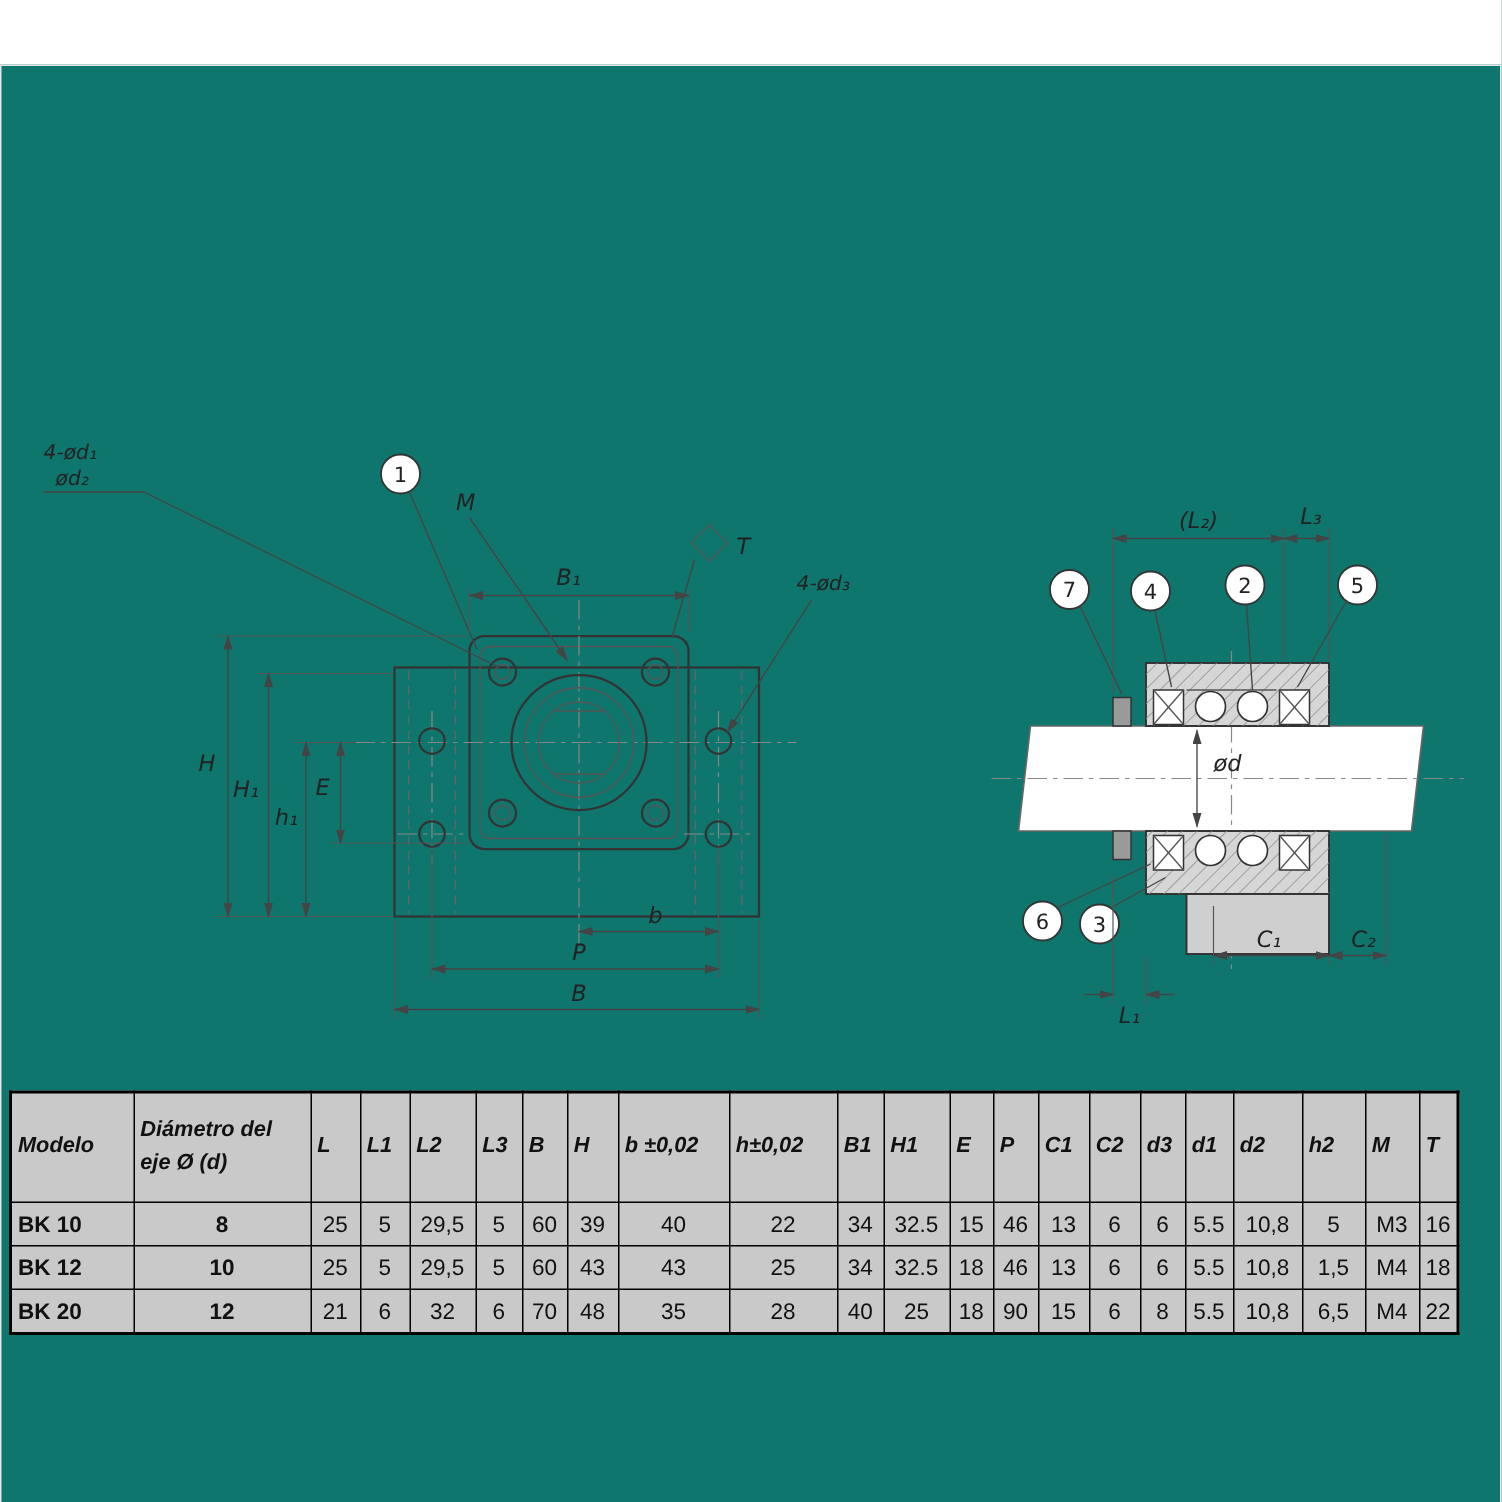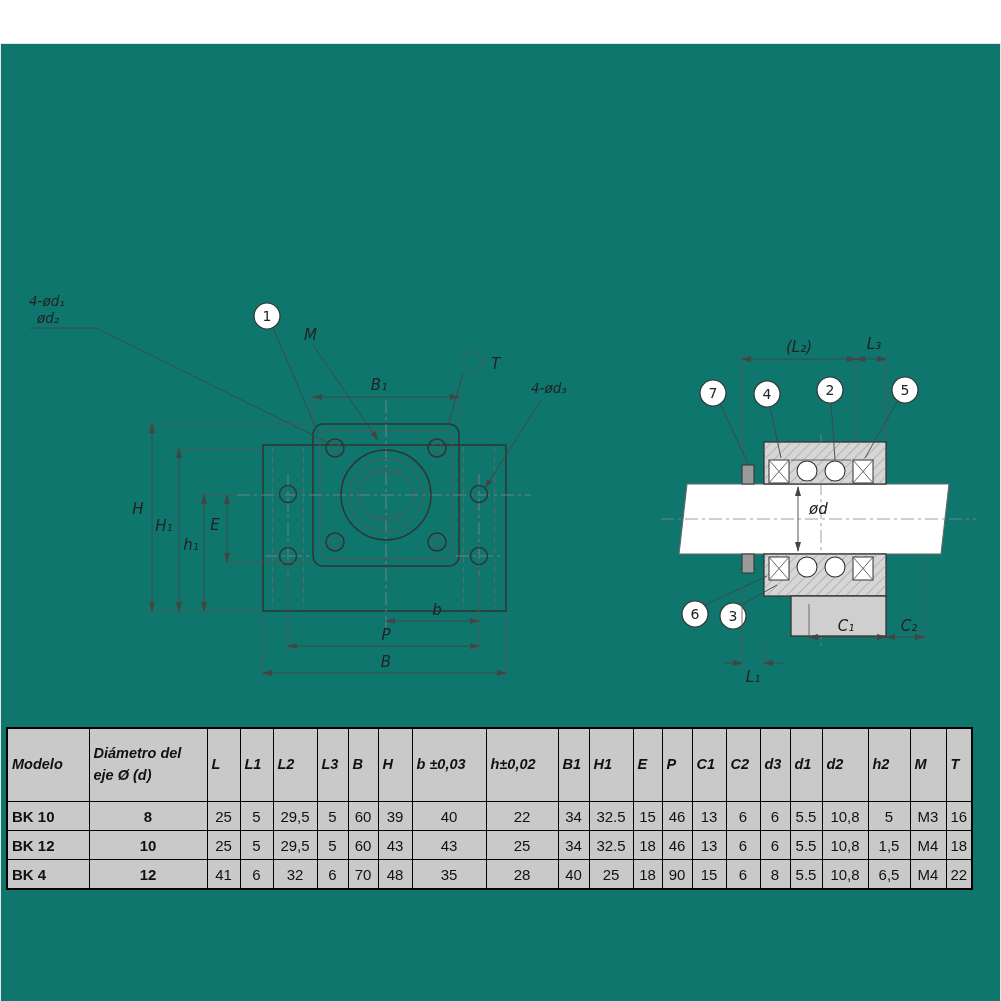--- a/index.html
+++ b/index.html
@@ -239,21 +239,21 @@
   <thead>
     <tr>
       <th>Modelo</th>
       <th>Diámetro del eje Ø (d)</th>
       <th>L</th>
       <th>L1</th>
       <th>L2</th>
       <th>L3</th>
       <th>B</th>
       <th>H</th>
-      <th>b ±0,03</th>
+      <th>b ±0,02</th>
       <th>h±0,02</th>
       <th>B1</th>
       <th>H1</th>
       <th>E</th>
       <th>P</th>
       <th>C1</th>
       <th>C2</th>
       <th>d3</th>
       <th>d1</th>
       <th>d2</th>
@@ -305,23 +305,23 @@
       <td>13</td>
       <td>6</td>
       <td>6</td>
       <td>5.5</td>
       <td>10,8</td>
       <td>1,5</td>
       <td>M4</td>
       <td>18</td>
     </tr>
     <tr>
-      <td class="model">BK 4</td>
+      <td class="model">BK 20</td>
       <td class="dia">12</td>
-      <td>41</td>
+      <td>21</td>
       <td>6</td>
       <td>32</td>
       <td>6</td>
       <td>70</td>
       <td>48</td>
       <td>35</td>
       <td>28</td>
       <td>40</td>
       <td>25</td>
       <td>18</td>

